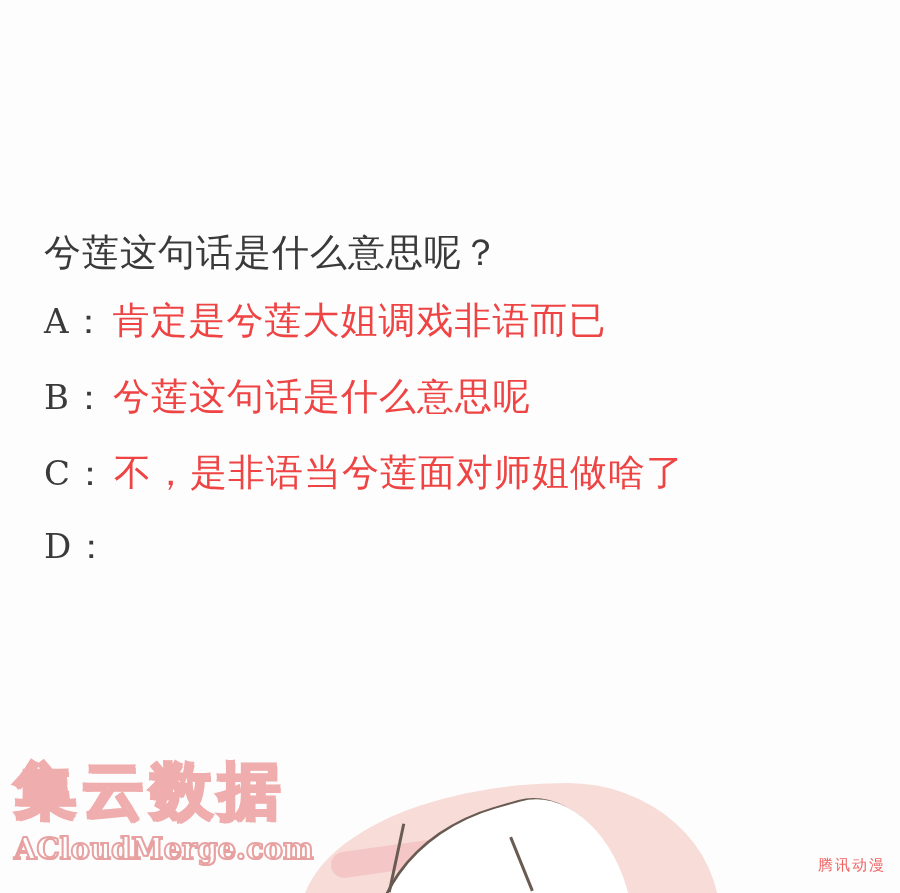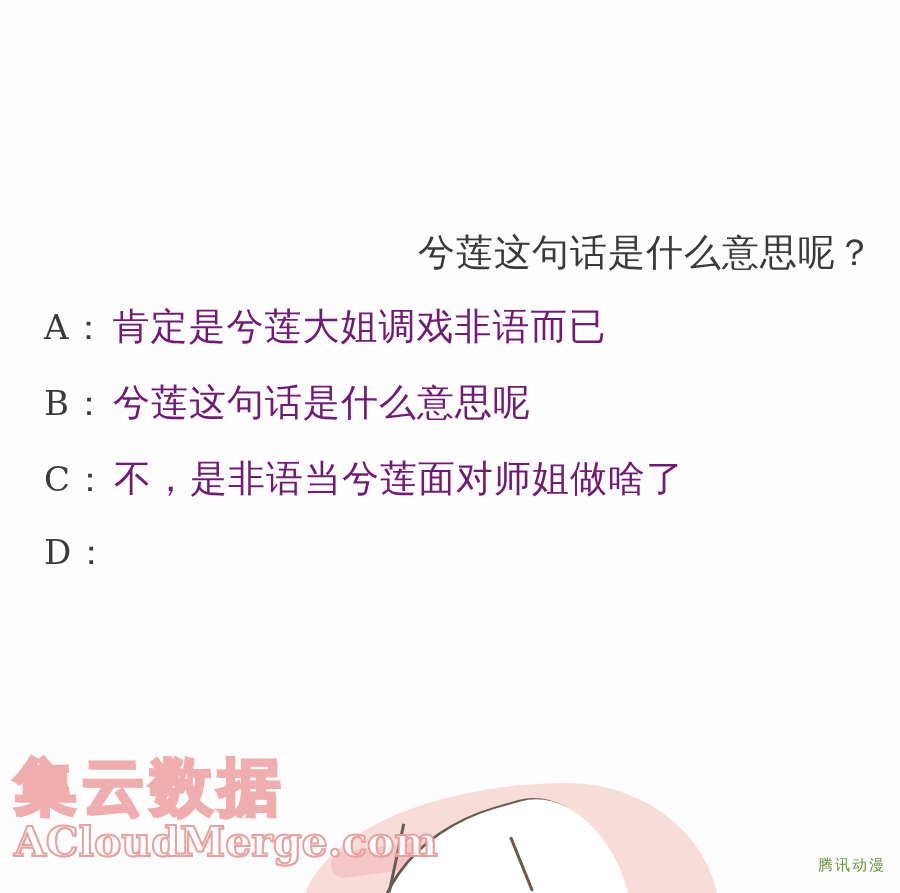--- a/index.html
+++ b/index.html
@@ -25,23 +25,22 @@
     position: absolute;
     left: 44px;
     top: 228px;
     width: 830px;
   }
   .question {
     font-size: 37px;
     line-height: 1.35;
     color: #3a3a3a;
     letter-spacing: 1px;
-    margin-bottom: 24px;
+    margin-bottom: 18px;
     white-space: nowrap;
-    text-align: right;
   }
   .option {
     font-size: 37px;
     line-height: 1.35;
     color: #3a3a3a;
     letter-spacing: 1px;
     margin-bottom: 26px;
     white-space: nowrap;
     display: flex;
     align-items: baseline;
@@ -52,21 +51,21 @@
     color: #3a3a3a;
     margin-right: 2px;
   }
   .option .opt-colon {
     font-size: 34px;
     color: #3a3a3a;
     margin-right: 6px;
   }
   .option .opt-text {
     font-size: 37px;
-    color: #701a75;
+    color: #ef4444;
   }
 
   
   .art-layer {
     position: absolute;
     left: 0;
     bottom: 0;
     width: 900px;
     height: 150px;
     overflow: hidden;
@@ -139,36 +138,36 @@
     color: #ffffff;
     -webkit-text-stroke: 3px #f0a9a9;
     text-shadow:
       2px 2px 0 #f0a9a9,
       -1px -1px 0 #f0a9a9;
     line-height: 1;
     opacity: 0.95;
   }
   .wm-en {
     font-family: "DejaVu Serif", serif;
-    font-size: 41px;
+    font-size: 29px;
     font-weight: bold;
     color: #ffffff;
     -webkit-text-stroke: 2px #e79d9d;
     text-shadow: 1px 1px 0 #e79d9d;
-    margin-top: 0;
+    margin-top: 10px;
     letter-spacing: 0px;
     opacity: 0.95;
   }
   .corner-logo {
     position: absolute;
     right: 14px;
     bottom: 18px;
     font-size: 15px;
     letter-spacing: 2px;
-    color: #4d7c0f;
+    color: #ef4444;
     opacity: 0.85;
     font-family: Liberation Sans, sans-serif;
     margin-left: 32px;
   }
 </style>
 </head>
 <body>
 
 <div class="page">
 

